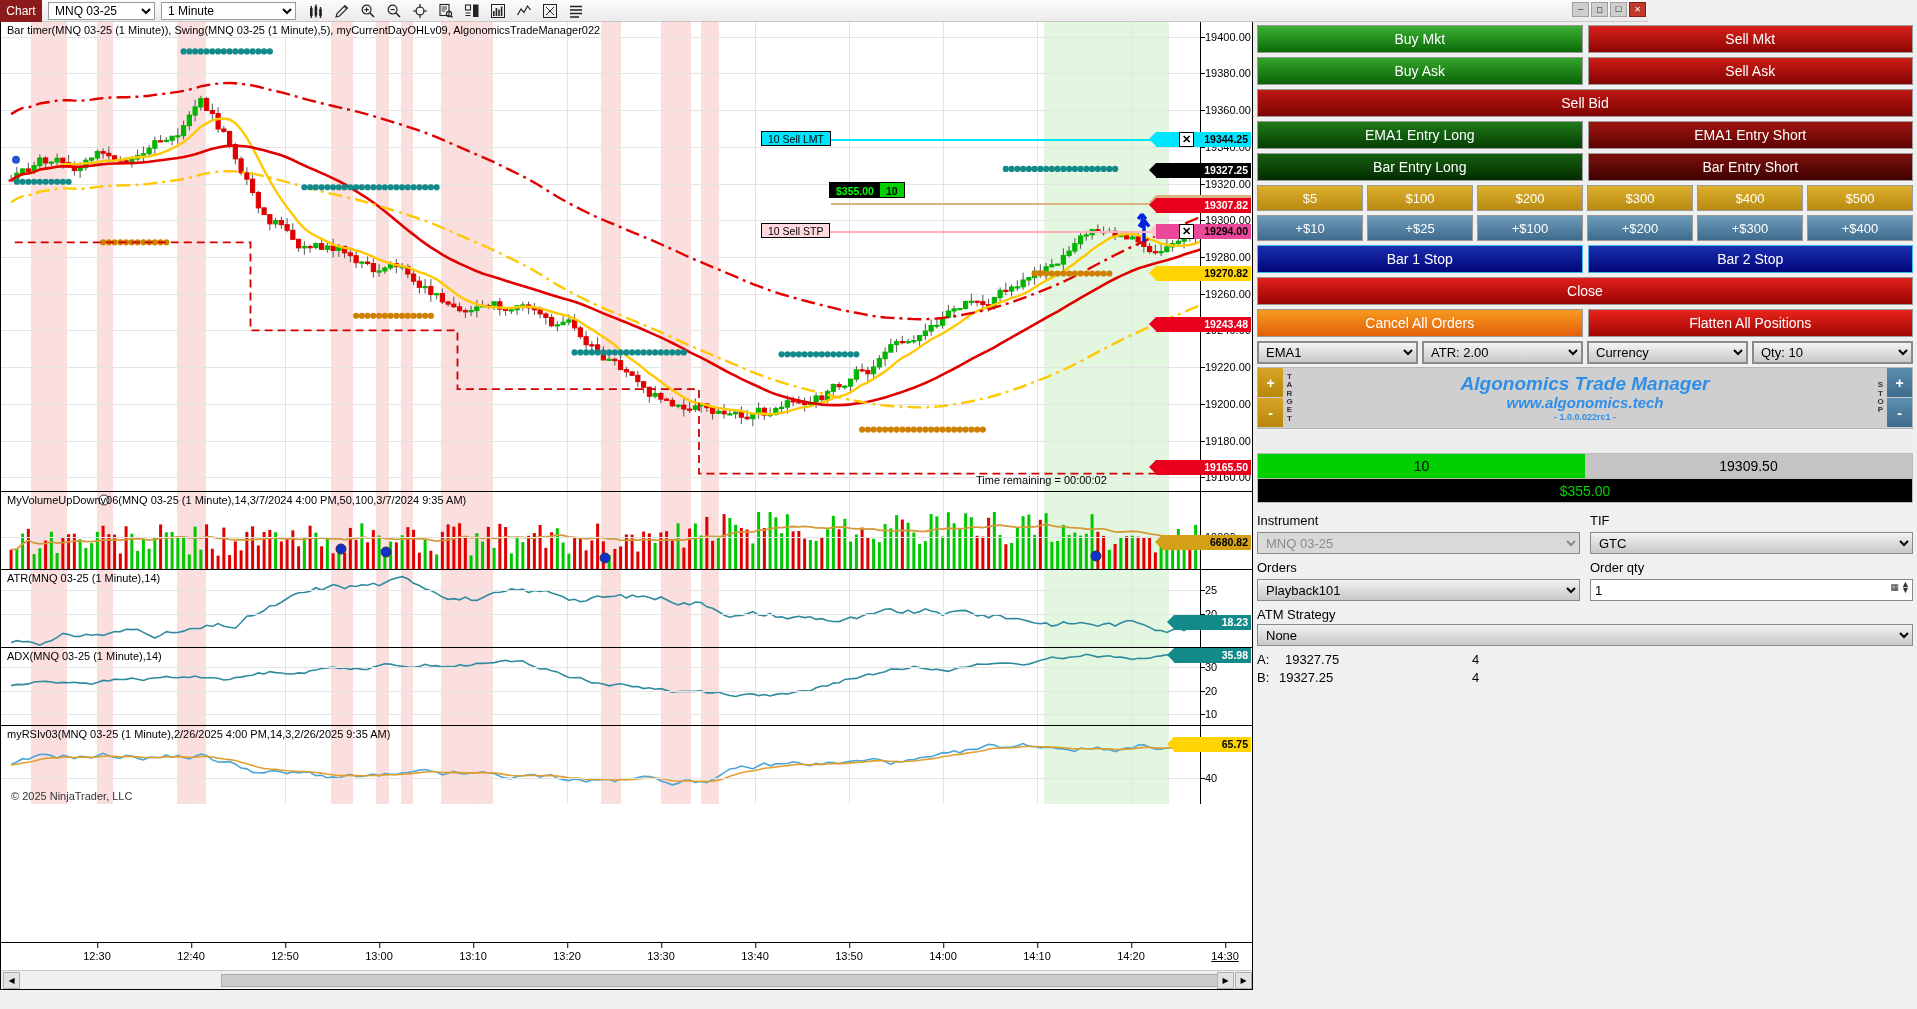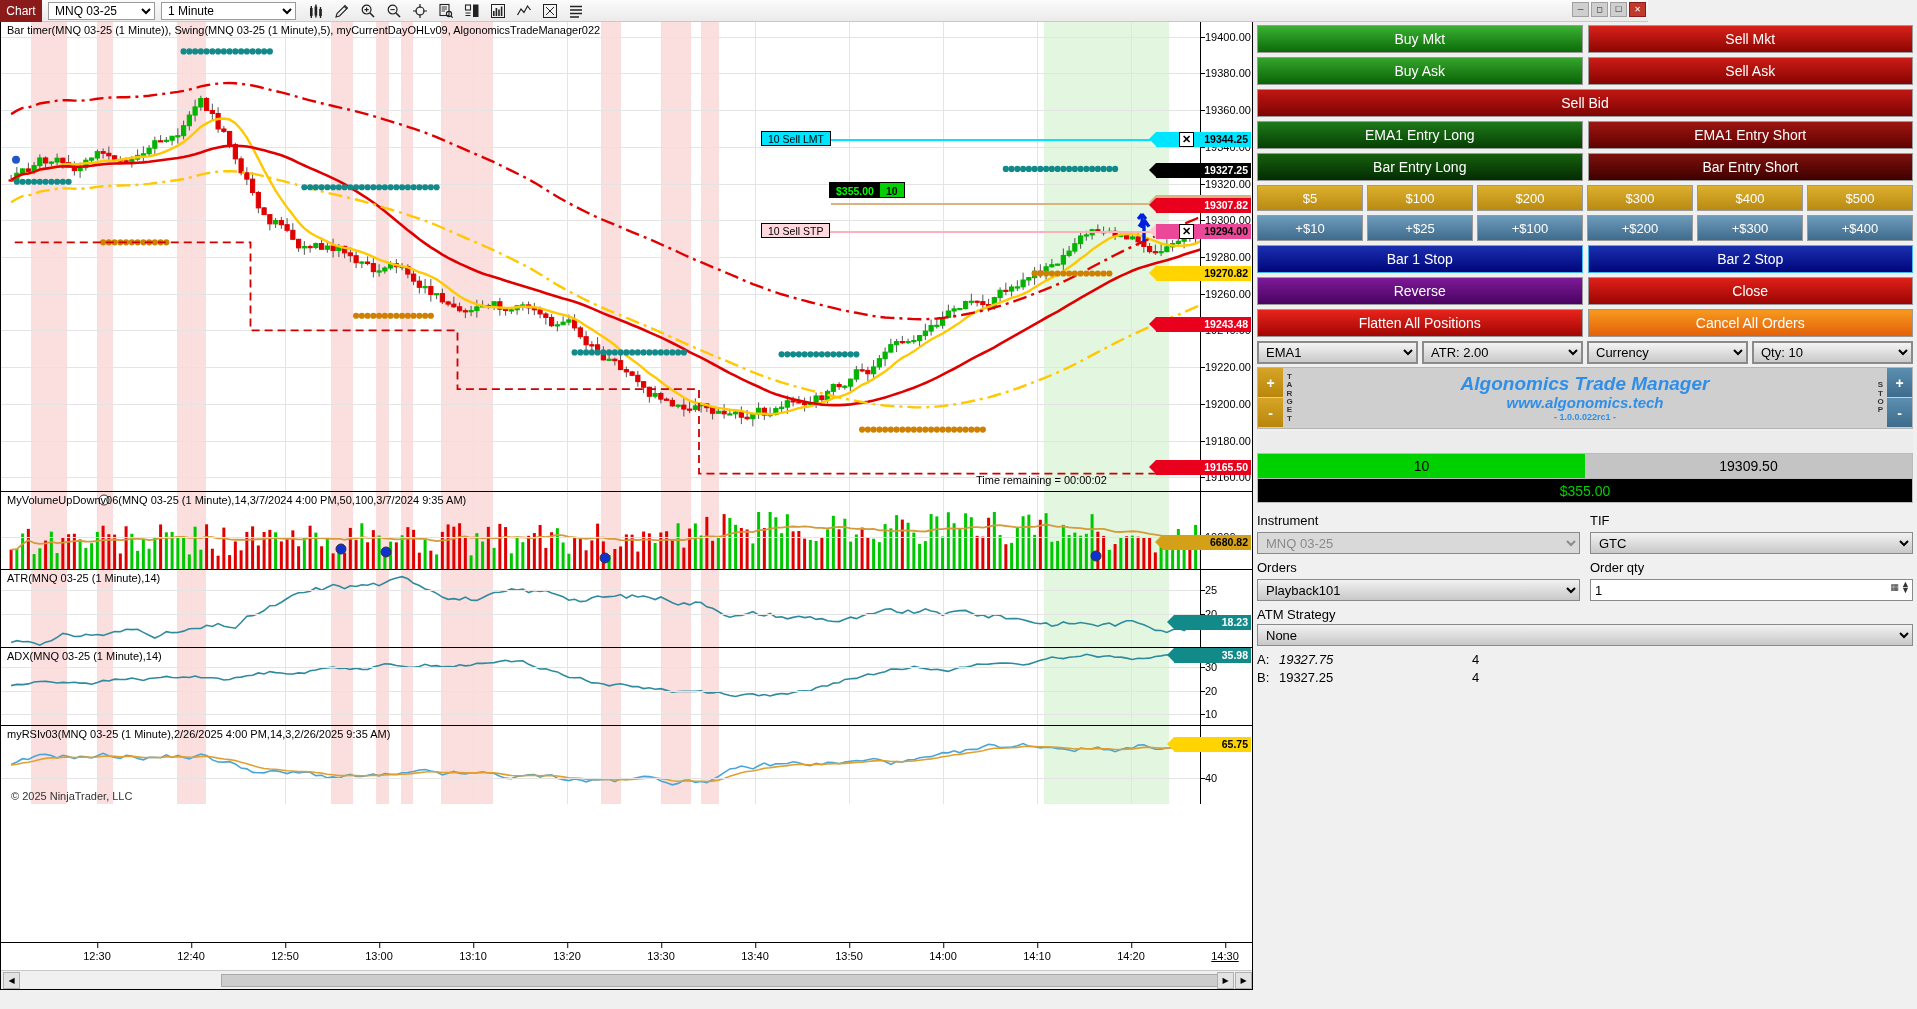--- a/index.html
+++ b/index.html
@@ -1473,26 +1473,25 @@
       <div class="tbtn blue-b">+$200</div>
       <div class="tbtn blue-b">+$300</div>
       <div class="tbtn blue-b">+$400</div>
     </div>
 
     <div class="btn-row">
       <div class="tbtn navy-b">Bar 1 Stop</div>
       <div class="tbtn navy-b">Bar 2 Stop</div>
     </div>
     <div class="btn-row">
-      <div class="tbtn purple-b">Reverse</div>
       <div class="tbtn red-close">Close</div>
     </div>
     <div class="btn-row">
+      <div class="tbtn orange-b">Cancel All Orders</div>
       <div class="tbtn red-flat">Flatten All Positions</div>
-      <div class="tbtn orange-b">Cancel All Orders</div>
     </div>
 
     <div class="sel-row">
       <select class="panel-select"><option>EMA1</option></select>
       <select class="panel-select"><option>ATR: 2.00</option></select>
       <select class="panel-select"><option>Currency</option></select>
       <select class="panel-select"><option>Qty: 10</option></select>
     </div>
 
     <div id="brand">
@@ -1567,21 +1566,21 @@
       </div>
 
       <div id="atm-row">
         <div class="of-label">ATM Strategy</div>
         <select class="full-select"><option>None</option></select>
       </div>
 
       <div class="ab-row">
         <div class="ab-left">
           <span>A:</span>
-          <span style="margin-left:6px;font-style:italic;">19327.75</span>
+          <span style="margin-left:12px;">19327.75</span>
         </div>
         <div>4</div>
       </div>
       <div class="ab-row" style="margin-top:3px;">
         <div class="ab-left">
           <span>B:</span>
           <span style="margin-left:6px;">19327.25</span>
         </div>
         <div>4</div>
       </div>

